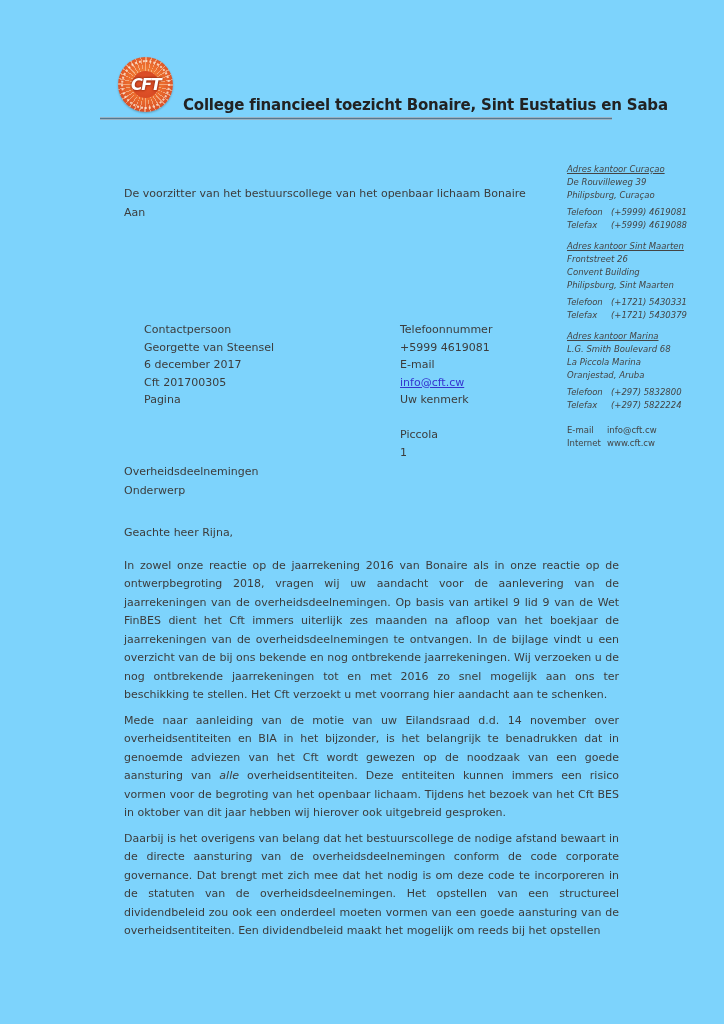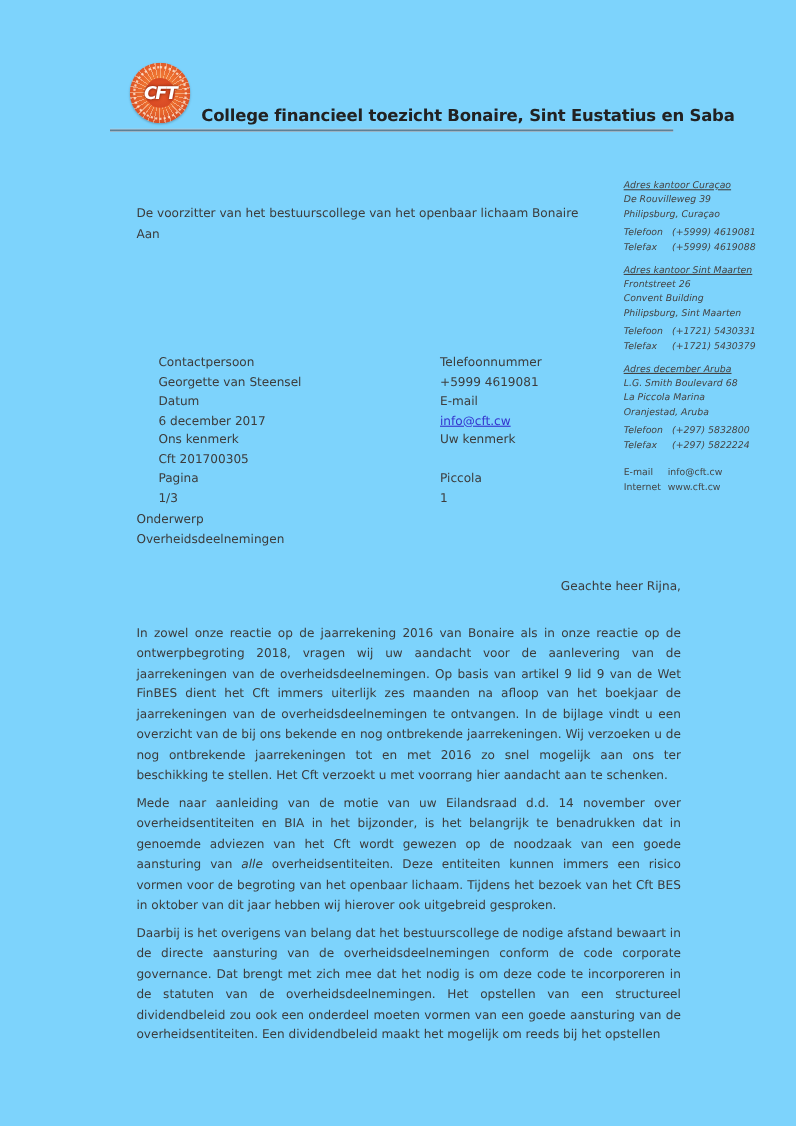--- a/index.html
+++ b/index.html
@@ -69,21 +69,21 @@
   .meta-col-left { position: absolute; left: 0; top: 0; width: 270px; margin-left: 20px; }
   .meta-col-right { position: absolute; left: 276px; top: 0; width: 215px; }
   .meta-value { min-height: 17.5px; }
   a.email-link { color: #3434cf; text-decoration: underline; cursor: pointer; }
   .subject { position: absolute; top: 462px; left: 0; width: 100%; line-height: 19px; }
 
   .letter-body {
     position: absolute; top: 524px; left: 0; width: 495px;
     line-height: 18.5px; text-align: justify;
   }
-  .salutation { margin-bottom: 24px; text-align: right; }
+  .salutation { margin-bottom: 14px; text-align: left; }
   .letter-body p { margin-bottom: 7px; }
   .italic { font-style: italic; }
 </style>
 </head>
 <body>
 
 <div class="page">
 
   <div class="logo">
     <div class="logo-ring"></div>
@@ -122,21 +122,21 @@
           <span>(+1721) 5430331</span>
         </div>
         <div class="srow">
           <span class="slabel">Telefax</span>
           <span>(+1721) 5430379</span>
         </div>
       </div>
     </div>
 
     <div class="office">
-      <div class="office-heading">Adres december Aruba</div>
+      <div class="office-heading">Adres kantoor Marina</div>
       <div>L.G. Smith Boulevard 68</div>
       <div>La Piccola Marina</div>
       <div>Oranjestad, Aruba</div>
       <div class="phones">
         <div class="srow">
           <span class="slabel">Telefoon</span>
           <span>(+297) 5832800</span>
         </div>
         <div class="srow">
           <span class="slabel">Telefax</span>
@@ -161,42 +161,39 @@
 
     <div class="recipient">
       <div>De voorzitter van het bestuurscollege van het openbaar lichaam Bonaire</div>
       <div>Aan</div>
     </div>
 
     <div class="meta">
       <div class="meta-col-left">
         <div class="meta-label">Contactpersoon</div>
         <div class="meta-value">Georgette van Steensel</div>
-        <div class="meta-label">Datum</div>
         <div class="meta-value">6 december 2017</div>
-        <div class="meta-label">Ons kenmerk</div>
         <div class="meta-value">Cft 201700305</div>
         <div class="meta-label">Pagina</div>
-        <div class="meta-value">1/3</div>
       </div>
       <div class="meta-col-right">
         <div class="meta-label">Telefoonnummer</div>
         <div class="meta-value">+5999 4619081</div>
         <div class="meta-label">E-mail</div>
         <div class="meta-value"><a class="email-link">info@cft.cw</a></div>
         <div class="meta-label">Uw kenmerk</div>
         <div class="meta-value"></div>
         <div class="meta-label">Piccola</div>
         <div class="meta-value">1</div>
       </div>
     </div>
 
     <div class="subject">
+      <div>Overheidsdeelnemingen</div>
       <div>Onderwerp</div>
-      <div>Overheidsdeelnemingen</div>
     </div>
 
     <div class="letter-body">
       <div class="salutation">Geachte heer Rijna,</div>
       <p>In zowel onze reactie op de jaarrekening 2016 van Bonaire als in onze reactie op de ontwerpbegroting 2018, vragen wij uw aandacht voor de aanlevering van de jaarrekeningen van de overheidsdeelnemingen. Op basis van artikel 9 lid 9 van de Wet FinBES dient het Cft immers uiterlijk zes maanden na afloop van het boekjaar de jaarrekeningen van de overheidsdeelnemingen te ontvangen. In de bijlage vindt u een overzicht van de bij ons bekende en nog ontbrekende jaarrekeningen. Wij verzoeken u de nog ontbrekende jaarrekeningen tot en met 2016 zo snel mogelijk aan ons ter beschikking te stellen. Het Cft verzoekt u met voorrang hier aandacht aan te schenken.</p>
       <p><span>Mede naar aanleiding van de motie van uw Eilandsraad d.d. 14 november over overheidsentiteiten en BIA in het bijzonder, is het belangrijk te benadrukken dat in genoemde adviezen van het Cft wordt gewezen op de noodzaak van een goede aansturing van </span><span class="italic">alle</span><span> overheidsentiteiten. Deze entiteiten kunnen immers een risico vormen voor de begroting van het openbaar lichaam. Tijdens het bezoek van het Cft BES in oktober van dit jaar hebben wij hierover ook uitgebreid gesproken.</span></p>
       <p>Daarbij is het overigens van belang dat het bestuurscollege de nodige afstand bewaart in de directe aansturing van de overheidsdeelnemingen conform de code corporate governance.  Dat brengt met zich mee dat het nodig is om deze code te incorporeren in de statuten van de overheidsdeelnemingen. Het opstellen van een structureel dividendbeleid zou ook een onderdeel moeten vormen van een goede aansturing van de overheidsentiteiten. Een dividendbeleid maakt het mogelijk om reeds bij het opstellen</p>
     </div>
 
   </div>

